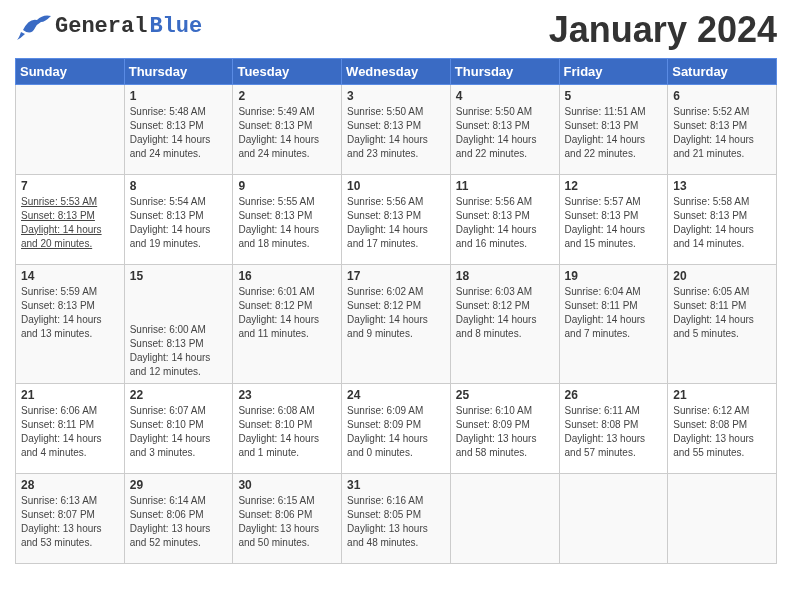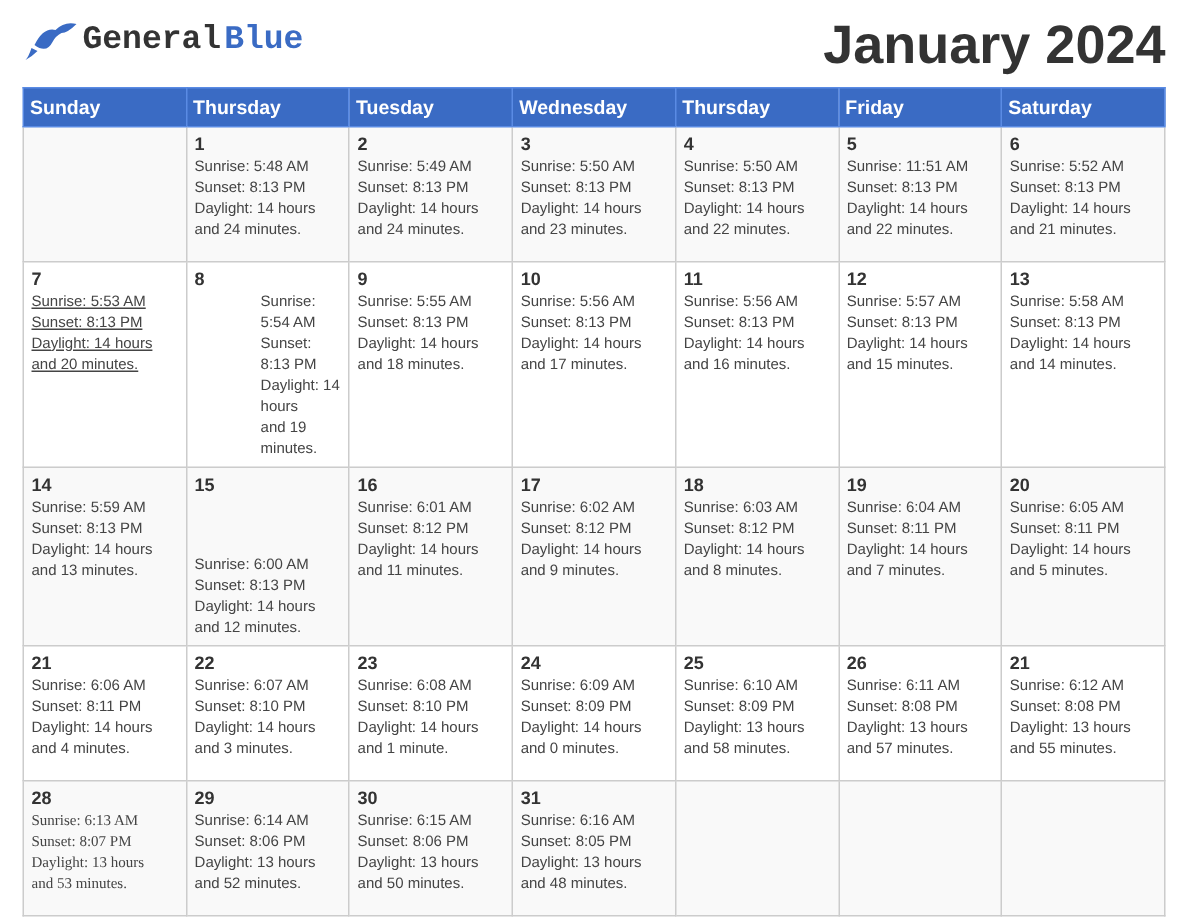--- a/index.html
+++ b/index.html
@@ -157,21 +157,21 @@
       <tr>
         <td>
           <span class="day-num">7</span>
           <div class="cell-info" style="white-space: pre-line; text-decoration: underline;">Sunrise: 5:53 AM
 Sunset: 8:13 PM
 Daylight: 14 hours
 and 20 minutes.</div>
         </td>
         <td>
           <span class="day-num">8</span>
-          <div class="cell-info" style="white-space: pre-line; margin-left: 44px;">Sunrise: 5:54 AM
+          <div class="cell-info" style="white-space: pre-line;">Sunrise: 5:54 AM
 Sunset: 8:13 PM
 Daylight: 14 hours
 and 19 minutes.</div>
         </td>
         <td>
           <span class="day-num">9</span>
           <div class="cell-info" style="white-space: pre-line;">Sunrise: 5:55 AM
 Sunset: 8:13 PM
 Daylight: 14 hours
 and 18 minutes.</div>
@@ -303,21 +303,21 @@
           <span class="day-num">21</span>
           <div class="cell-info" style="white-space: pre-line;">Sunrise: 6:12 AM
 Sunset: 8:08 PM
 Daylight: 13 hours
 and 55 minutes.</div>
         </td>
       </tr>
       <tr>
         <td>
           <span class="day-num">28</span>
-          <div class="cell-info" style="white-space: pre-line; font-family: Liberation Serif, serif;">Sunrise: 6:13 AM
+          <div class="cell-info" style="white-space: pre-line;">Sunrise: 6:13 AM
 Sunset: 8:07 PM
 Daylight: 13 hours
 and 53 minutes.</div>
         </td>
         <td>
           <span class="day-num">29</span>
           <div class="cell-info" style="white-space: pre-line;">Sunrise: 6:14 AM
 Sunset: 8:06 PM
 Daylight: 13 hours
 and 52 minutes.</div>

